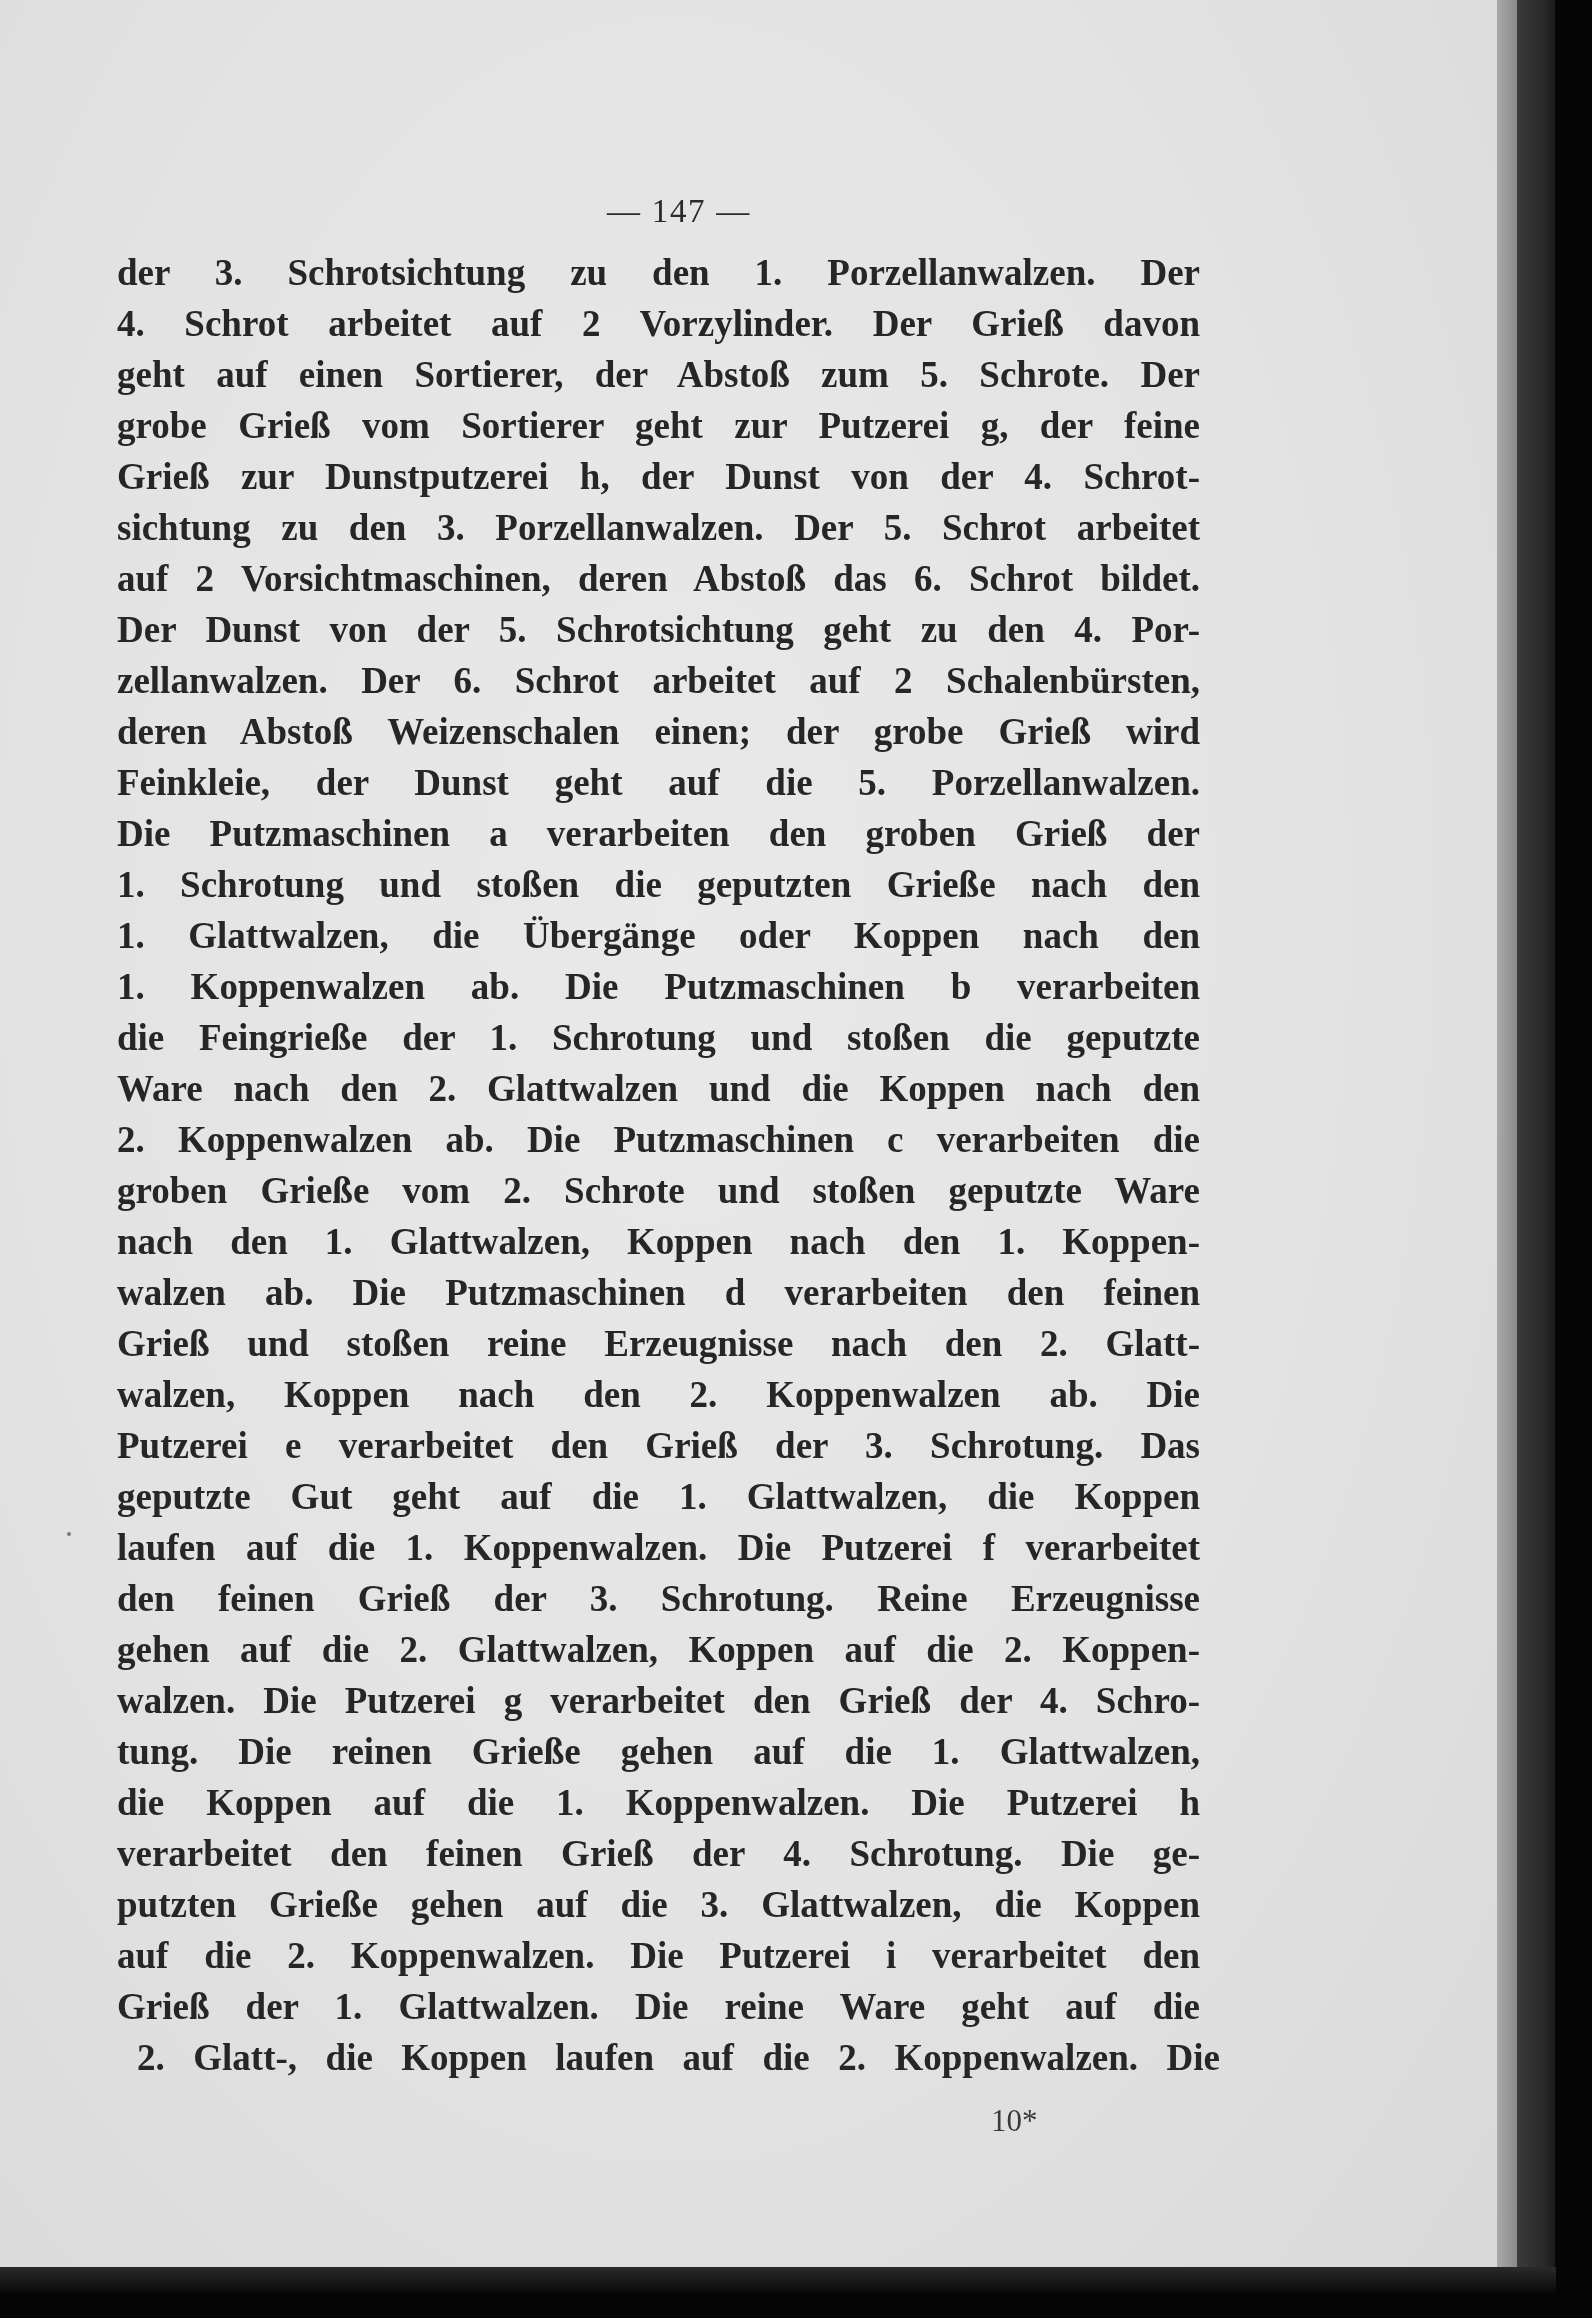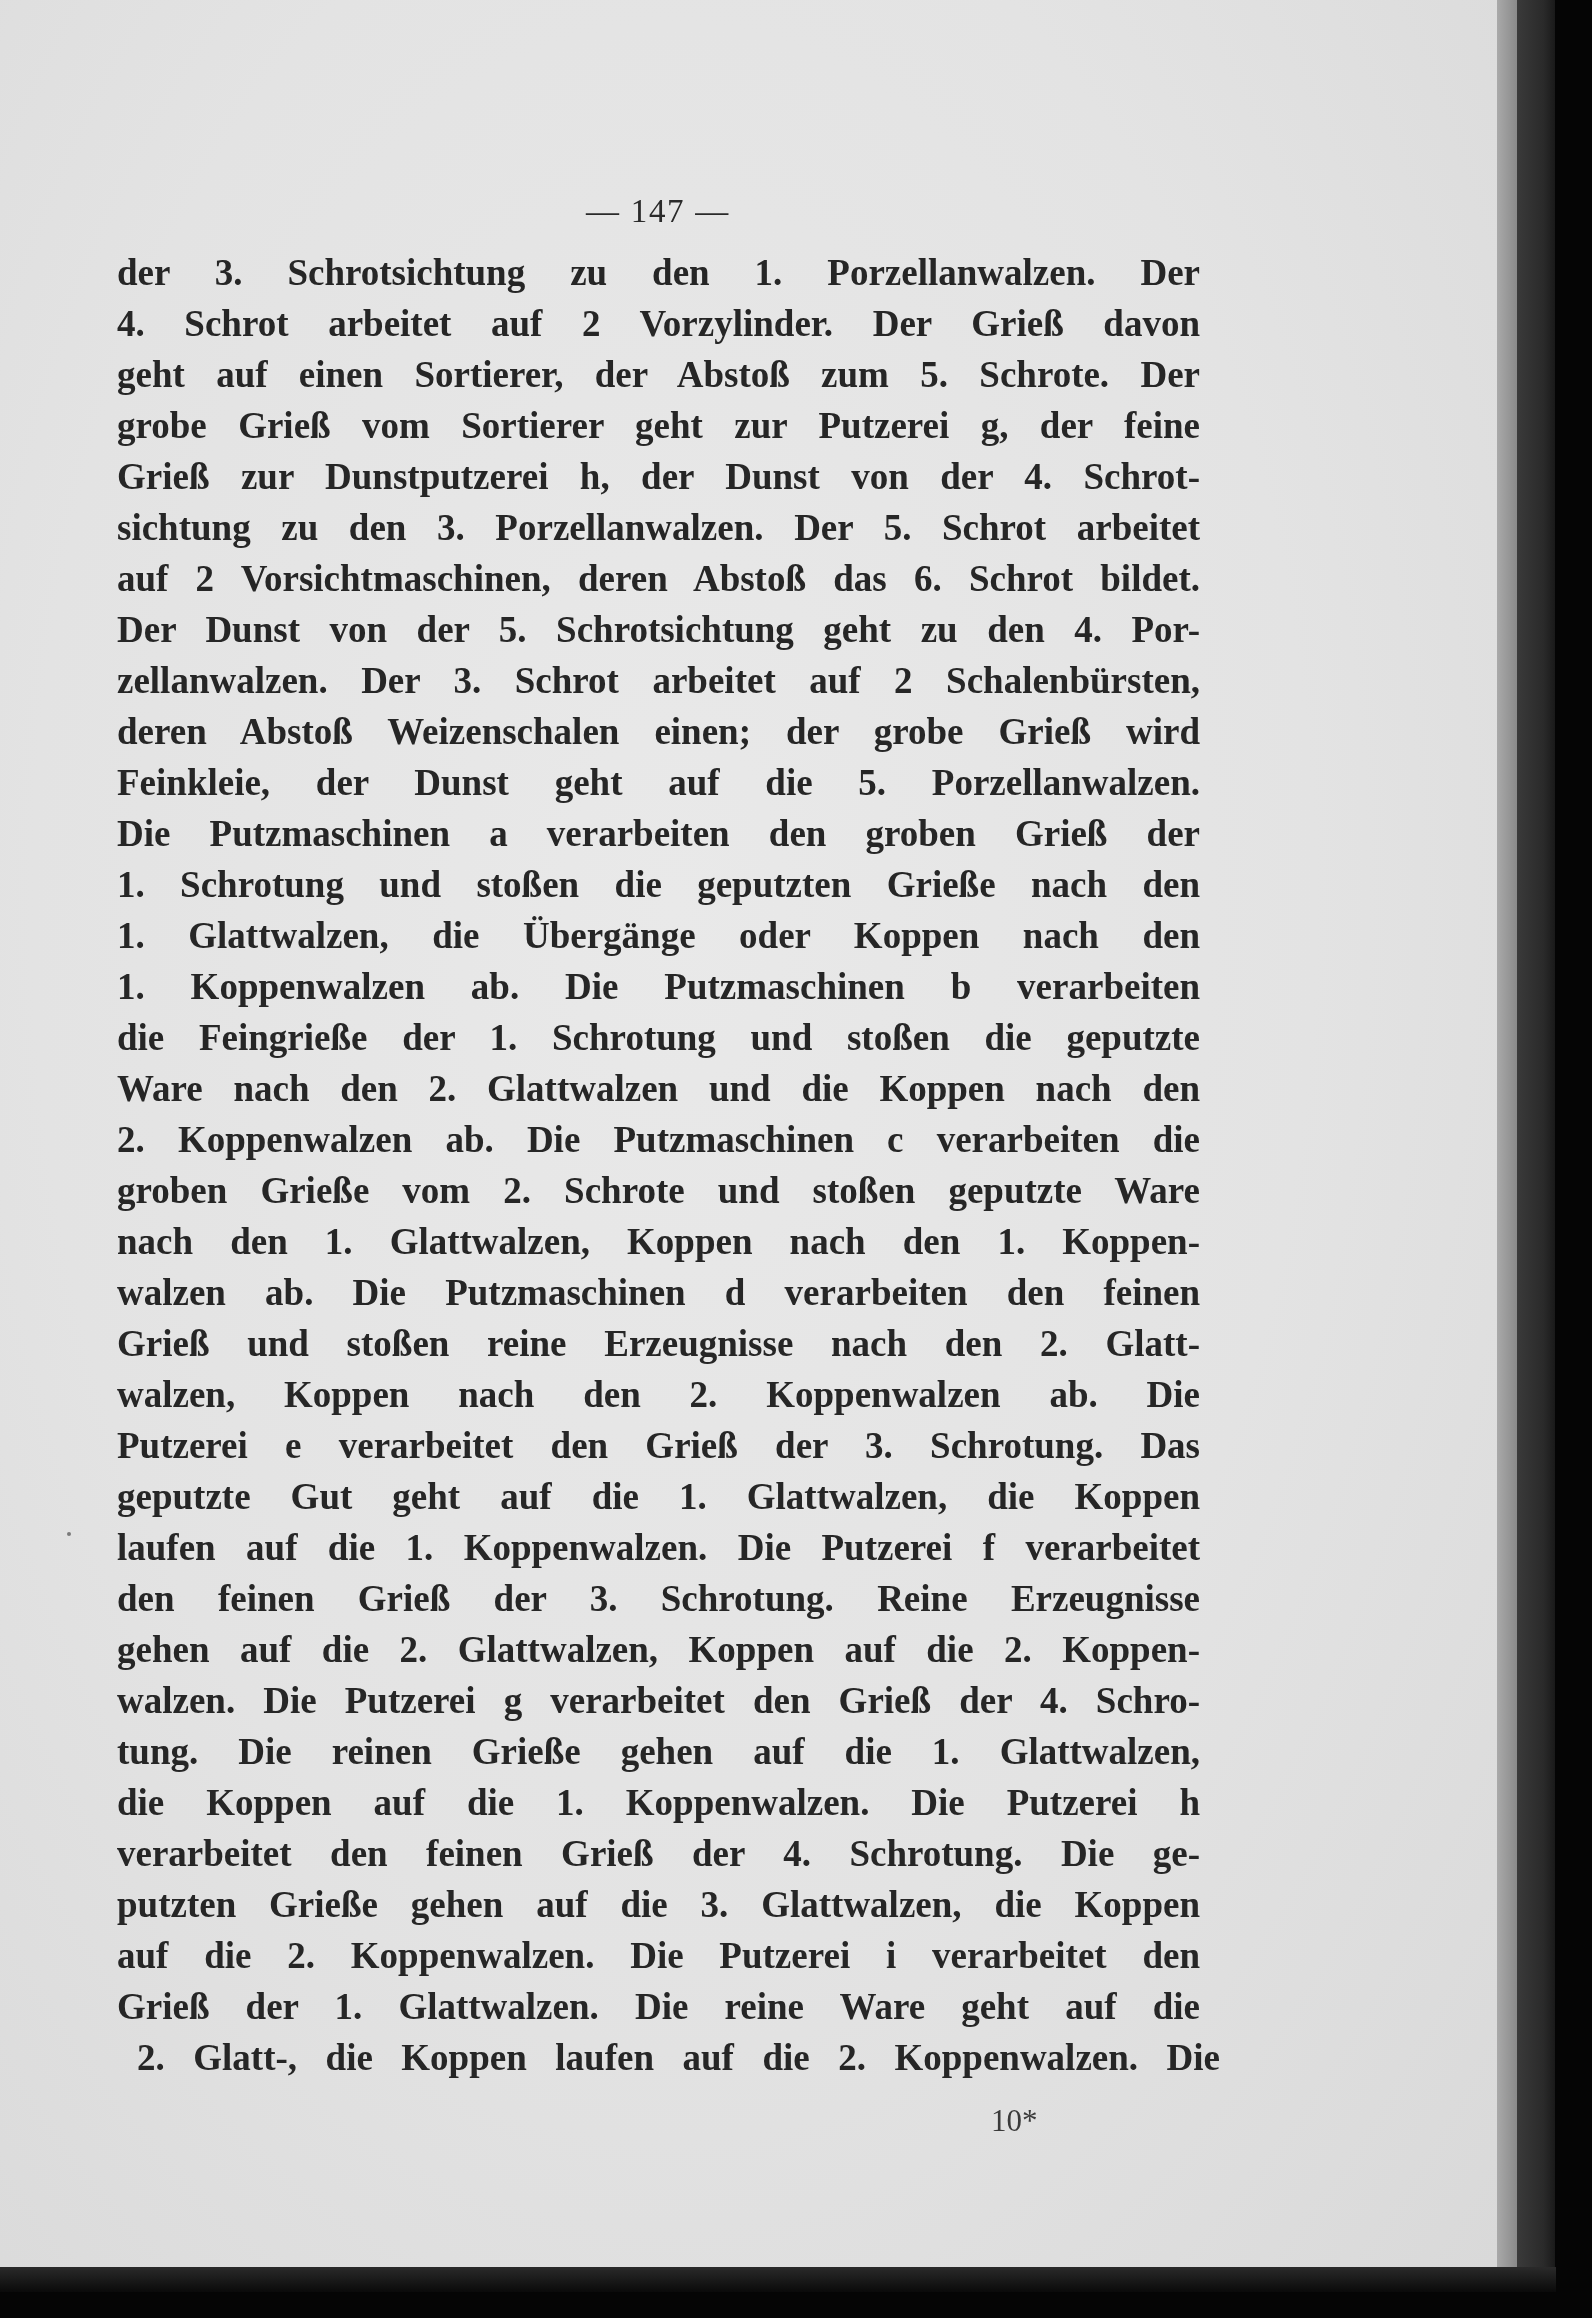--- a/index.html
+++ b/index.html
@@ -19,21 +19,21 @@
   .spine {
     position: absolute; left: 1517px; top: 0; width: 38px; height: 2282px;
     background: linear-gradient(to right, #3a3a3a, #2a2a2a 70%, #1a1a1a);
   }
   .bottom-shadow {
     position: absolute; left: 0; top: 2267px; width: 1556px; height: 25px;
     background: linear-gradient(to bottom, #2a2a2a, #0a0a0a);
   }
   .page-header {
     position: absolute; top: 193px; left: 0; width: 1316px; text-align: center;
-    font-size: 33px; color: #2a2a2a; letter-spacing: 1.7px;
+    font-size: 33px; color: #2a2a2a; letter-spacing: 1.7px; padding-left: 21px;
   }
   .text-block {
     position: absolute; left: 117px; top: 247px; width: 1083px; font-weight: bold;
   }
   .line {
     height: 51px; line-height: 51px; font-size: 37px; color: #262626;
     white-space: nowrap; text-align: justify; text-align-last: justify;
     width: 1083px;
   }
   .line.last { text-align-last: justify; margin-left: 20px; }
@@ -53,21 +53,21 @@
 
   <div class="text-block">
     <div class="line">der 3. Schrotsichtung zu den 1. Porzellanwalzen. Der</div>
     <div class="line">4. Schrot arbeitet auf 2 Vorzylinder. Der Grieß davon</div>
     <div class="line">geht auf einen Sortierer, der Abstoß zum 5. Schrote. Der</div>
     <div class="line">grobe Grieß vom Sortierer geht zur Putzerei g, der feine</div>
     <div class="line">Grieß zur Dunstputzerei h, der Dunst von der 4. Schrot-</div>
     <div class="line">sichtung zu den 3. Porzellanwalzen. Der 5. Schrot arbeitet</div>
     <div class="line">auf 2 Vorsichtmaschinen, deren Abstoß das 6. Schrot bildet.</div>
     <div class="line">Der Dunst von der 5. Schrotsichtung geht zu den 4. Por-</div>
-    <div class="line">zellanwalzen. Der 3. Schrot arbeitet auf 2 Schalenbürsten,</div>
+    <div class="line">zellanwalzen. Der 6. Schrot arbeitet auf 2 Schalenbürsten,</div>
     <div class="line">deren Abstoß Weizenschalen einen; der grobe Grieß wird</div>
     <div class="line">Feinkleie, der Dunst geht auf die 5. Porzellanwalzen.</div>
     <div class="line">Die Putzmaschinen a verarbeiten den groben Grieß der</div>
     <div class="line">1. Schrotung und stoßen die geputzten Grieße nach den</div>
     <div class="line">1. Glattwalzen, die Übergänge oder Koppen nach den</div>
     <div class="line">1. Koppenwalzen ab. Die Putzmaschinen b verarbeiten</div>
     <div class="line">die Feingrieße der 1. Schrotung und stoßen die geputzte</div>
     <div class="line">Ware nach den 2. Glattwalzen und die Koppen nach den</div>
     <div class="line">2. Koppenwalzen ab. Die Putzmaschinen c verarbeiten die</div>
     <div class="line">groben Grieße vom 2. Schrote und stoßen geputzte Ware</div>

